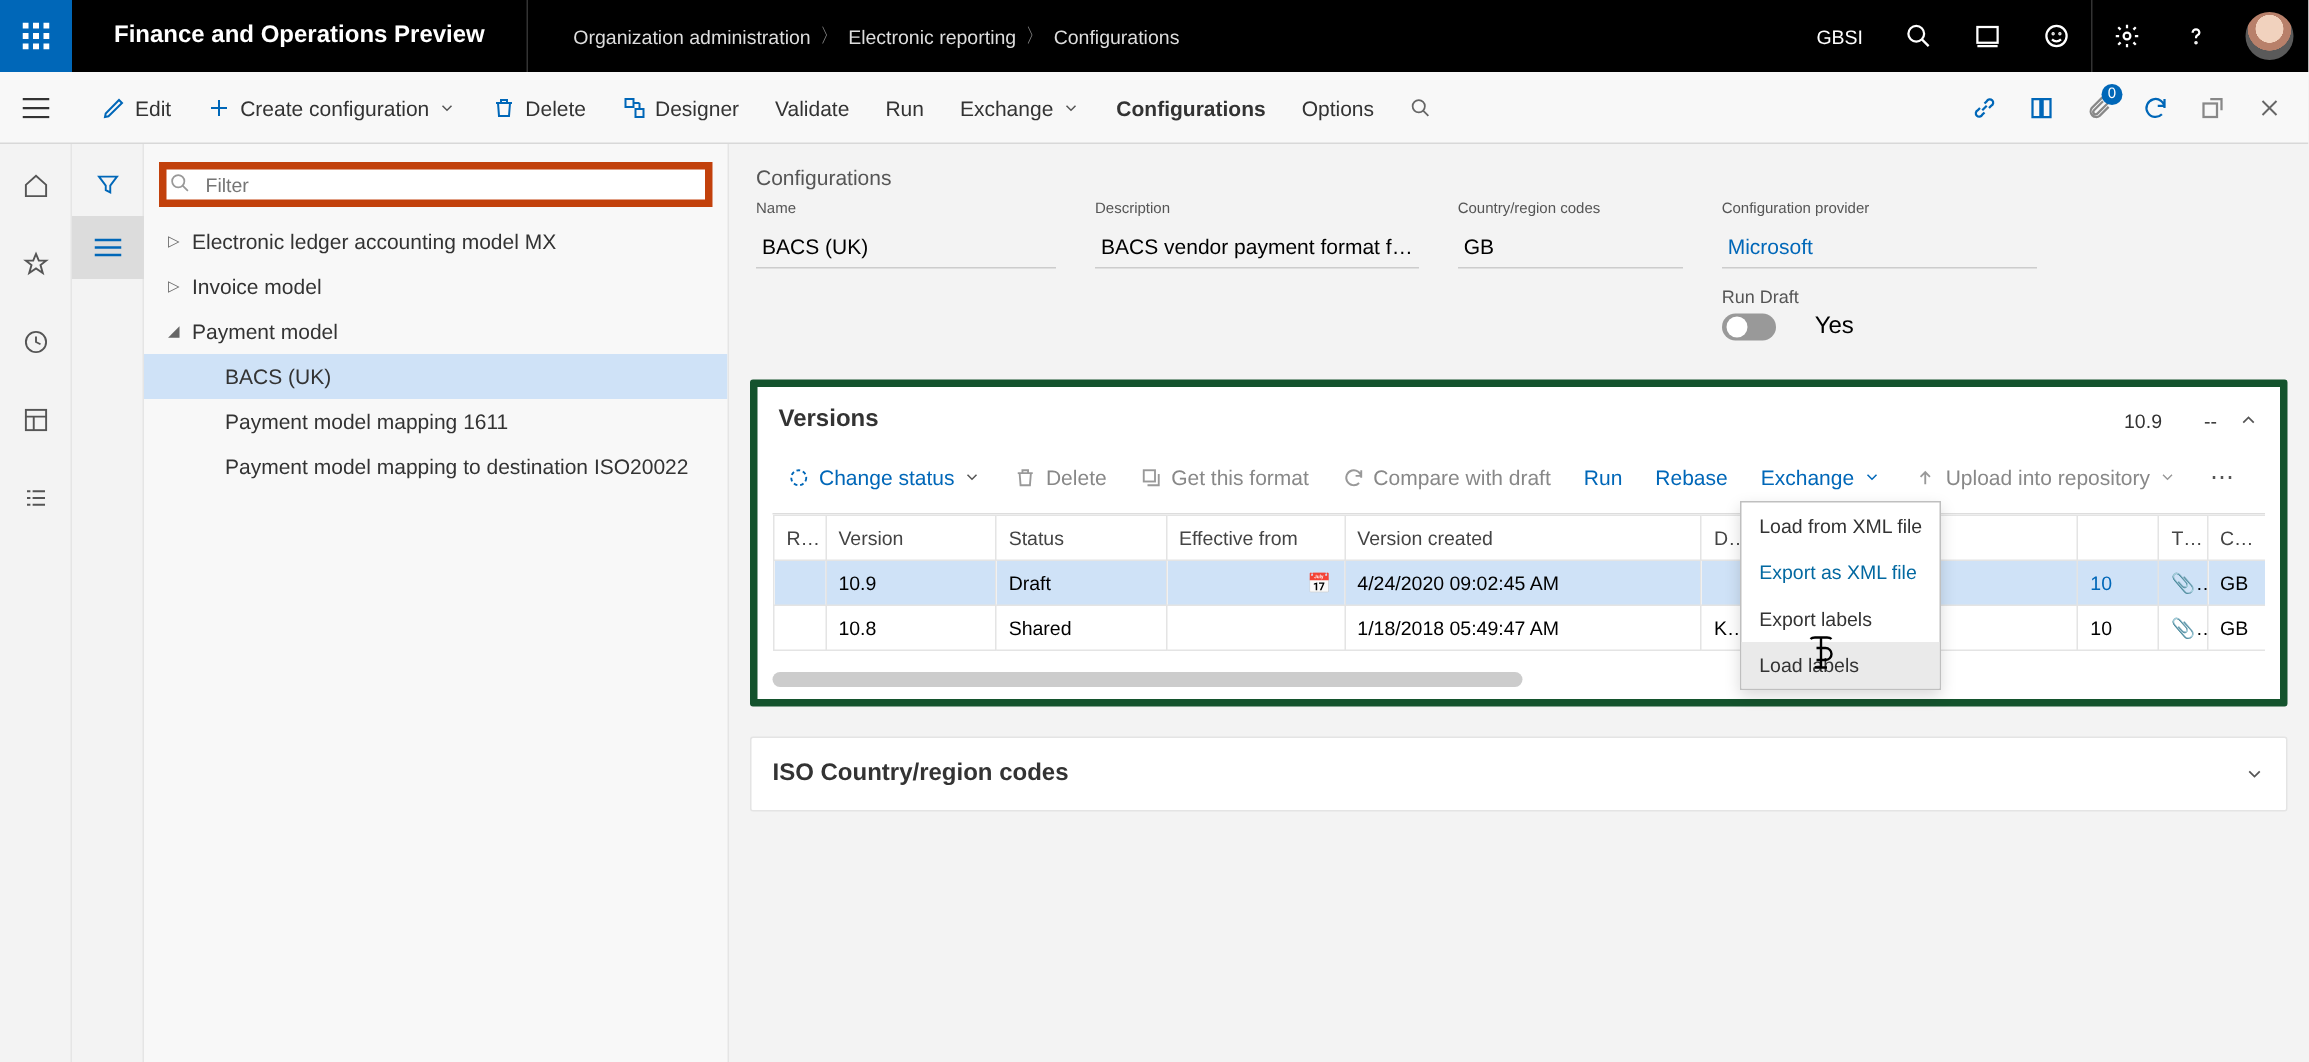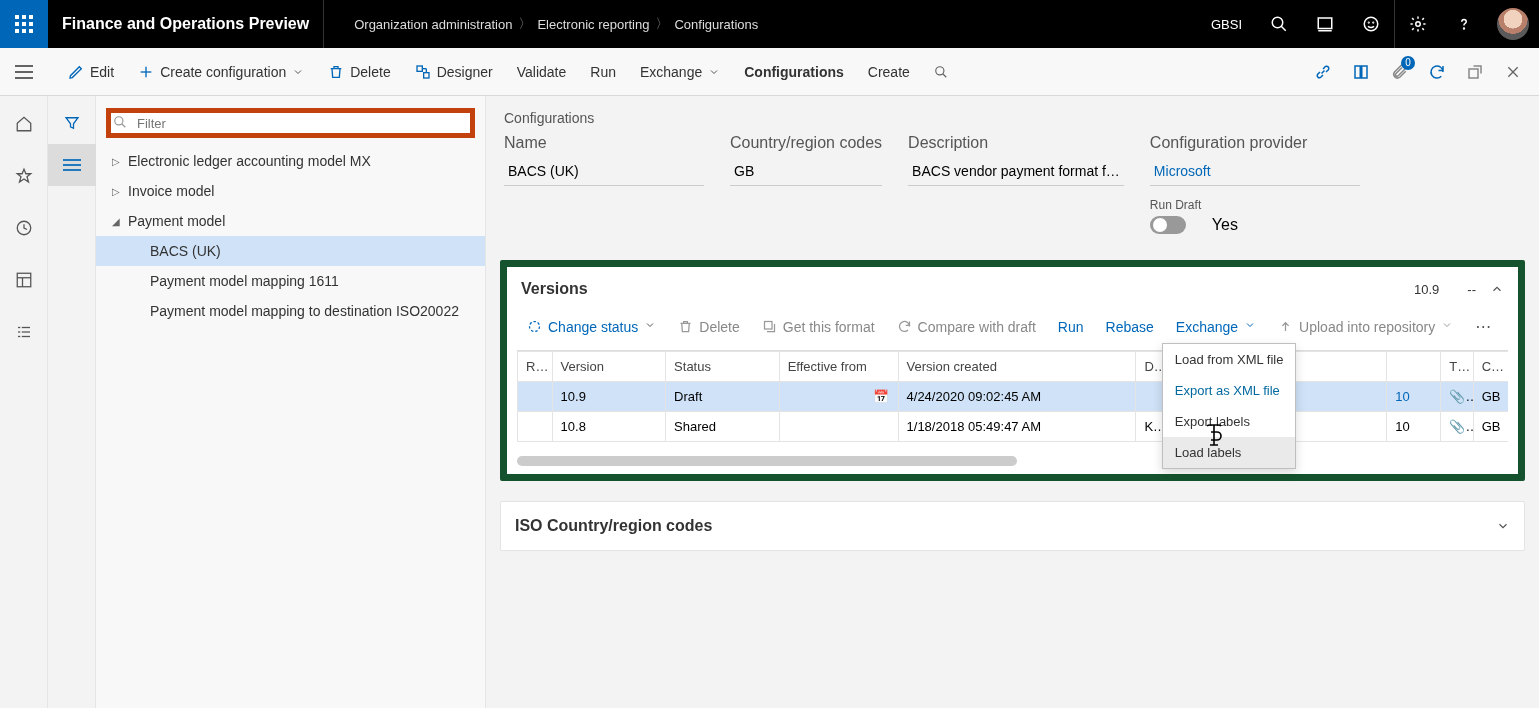--- a/index.html
+++ b/index.html
@@ -1,21 +1,21 @@
 <!DOCTYPE html>
 <html><head>
 <meta charset="utf-8">
 <style>
 * { box-sizing: border-box; margin: 0; padding: 0; font-family: "Segoe UI", Arial, sans-serif; }
 html, body { width: 1539px; height: 708px; overflow: hidden; background: #f3f3f3; }
 
 
 .topbar { display: flex; align-items: center; height: 48px; background: #000; color: #fff; }
 .waffle { width: 48px; height: 48px; display:flex; align-items:center; justify-content:center; background:#0067b8; }
-.app-title { font-weight:600; font-size:16px; padding:0 14px; white-space:nowrap; }
+.app-title { font-weight:600; font-size:16px; padding:0 28px; white-space:nowrap; }
 .app-title-wrap { display:flex; align-items:center; height:100%; border-right:1px solid #333; }
 .breadcrumbs { display:flex; align-items:center; gap:6px; padding-left:30px; color:#ddd; font-size:13px; }
 .breadcrumbs .bc-item { color:#ddd; }
 .breadcrumbs .chev { color:#888; }
 .top-right { margin-left:auto; display:flex; align-items:center; height:100%; }
 .top-right .co { padding:0 14px; font-size:13px; }
 .top-right .ticon { width:46px; height:48px; display:flex; align-items:center; justify-content:center; cursor:pointer; }
 .top-right .divider { width:1px; height:48px; background:#333; }
 .avatar { width:32px; height:32px; border-radius:50%; background:#b88; margin:0 10px; background:radial-gradient(circle at 50% 35%, #f1d2be 35%, #b8806a 36% 55%, #5a5a5a 56%);} 
 
@@ -49,35 +49,35 @@
 .tree-row { display:flex; align-items:center; height:30px; padding-left:16px; cursor:pointer; white-space:nowrap; }
 .tree-row .tw { width:16px; display:inline-flex; color:#666; font-size:10px; }
 .tree-row.lvl1 { padding-left:38px; }
 .tree-row.selected { background:#cfe2f7; }
 
 
 .main { flex:1; overflow:auto; padding:0 14px 0 14px; position:relative; }
 .section-title { color:#555; font-size:14px; padding:14px 0 4px 4px; }
 .form-row { display:flex; gap:26px; padding:4px 4px 0 4px; }
 .field { display:flex; flex-direction:column; }
-.field-label { font-size:16px; color:#555; padding-bottom:4px; }
+.field-label { font-size:10px; color:#555; padding-bottom:4px; }
 .field-value { height:30px; border-bottom:1px solid #ccc; display:flex; align-items:center; font-size:14px; padding:0 4px; min-width:200px; max-width:230px; overflow:hidden; text-overflow:ellipsis; white-space:nowrap; }
 .field-value.link { color:#0067b8; }
 .toggle-label { font-size:12px; color:#555; padding-bottom:4px; }
 .toggle { display:flex; align-items:center; gap:26px; }
 .toggle .track { width:36px; height:18px; border-radius:10px; background:#999; position:relative; }
 .toggle .knob { width:14px; height:14px; border-radius:50%; background:#fff; position:absolute; top:2px; left:3px; }
 
 
-.card { background:#fff; border:7px solid #14532d; border-radius:2px; margin-top:26px; }
+.card { background:#fff; border:5px solid #14532d; border-radius:2px; margin-top:26px; }
 .card-header { height:44px; display:flex; align-items:center; padding:0 14px; font-size:16px; font-weight:600; color:#333; }
 .card-header .hdr-right { margin-left:auto; display:flex; align-items:center; gap:14px; font-size:13px; font-weight:400; color:#333; }
 .card-header .hdr-right .sep { color:#bbb; }
 .card-toolbar { display:flex; align-items:center; padding:0 8px 8px 10px; gap:2px; position:relative; }
-.tcmd { display:flex; gap:6px; padding:6px 10px; color:#888; font-size:14px; cursor:pointer; }
+.tcmd { display:flex; align-items:center; gap:6px; padding:6px 10px; color:#888; font-size:14px; cursor:pointer; }
 .tcmd.enabled { color:#0067b8; }
 .tcmd .tci { display:flex; }
 .ellipsis { margin-left:4px; color:#555; cursor:pointer; padding:6px; }
 .menu { position:absolute; background:#fff; border:1px solid #bfbfbf; box-shadow:0 4px 10px rgba(0,0,0,.15); z-index:50; min-width:122px; }
 .menu-item { padding:8px 12px; font-size:13px; color:#333; cursor:pointer; white-space:nowrap; }
 .menu-item.disabled { color:#0369a1; cursor:default; }
 .menu-item.hover { background:#eaeaea; }
 
 
 .grid-wrap { border-top:1px solid #ddd; overflow-x:auto; margin:0 10px 14px 10px; }
@@ -230,21 +230,21 @@
         <span class="ci">
           <svg width="12" height="12" viewBox="0 0 24 24" stroke="#555" stroke-width="2" fill="none">
             <path d="M6 9l6 6 6-6"></path>
           </svg>
         </span>
       </div>
     <div class="cmd strong">
         <span>Configurations</span>
       </div>
     <div class="cmd">
-        <span>Create</span>
+        <span>Options</span>
       </div>
     <div class="cmd">
         <span class="ci">
           <svg width="14" height="14" viewBox="0 0 24 24" fill="none" stroke="#666" stroke-width="2">
             <circle cx="10" cy="10" r="7"></circle>
             <line x1="21" y1="21" x2="15" y2="15"></line>
           </svg>
         </span>
       </div>
   </div>
@@ -379,26 +379,26 @@
   </div>
 
   <div class="main">
     <div class="section-title">Configurations</div>
     <div class="form-row">
       <div class="field">
         <div class="field-label">Name</div>
         <div class="field-value">BACS (UK)</div>
       </div>
       <div class="field">
+        <div class="field-label">Description</div>
+        <div class="field-value" style="min-width:210px">BACS vendor payment format f…</div>
+      </div>
+      <div class="field">
         <div class="field-label">Country/region codes</div>
         <div class="field-value" style="min-width:150px">GB</div>
-      </div>
-      <div class="field">
-        <div class="field-label">Description</div>
-        <div class="field-value" style="min-width:210px">BACS vendor payment format f…</div>
       </div>
       <div class="field">
         <div class="field-label">Configuration provider</div>
         <div class="field-value link" style="min-width:210px">Microsoft</div>
         <div style="height:12px"></div>
         <div class="toggle-label">Run Draft</div>
         <div class="toggle">
           <div class="track">
               <div class="knob"></div>
             </div>

